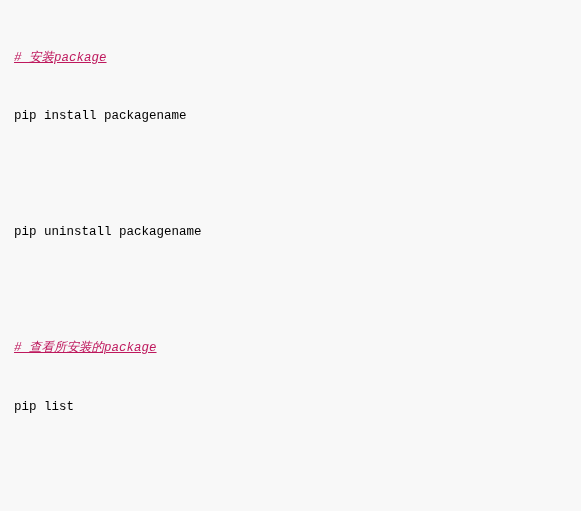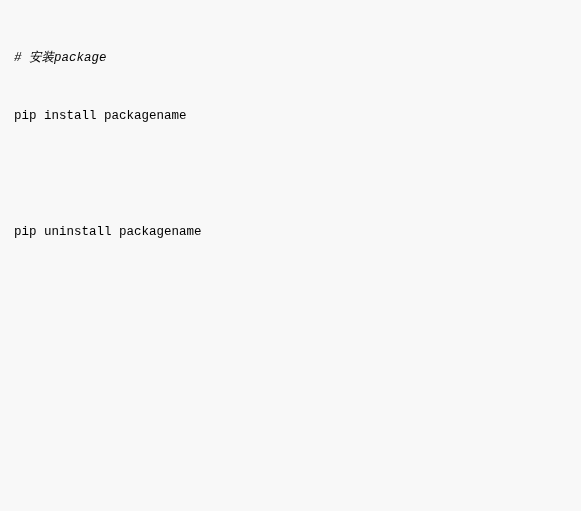--- a/index.html
+++ b/index.html
@@ -16,40 +16,43 @@
       color: #333;
       padding: 10px 14px;
       line-height: 1.55;
     }
     .code-block {
       white-space: pre;
       font-family: 'Courier New', Courier, monospace;
       font-size: 12.5px;
     }
     .comment {
-      color: #000000;
+      color: #be185d;
       font-style: italic;
+      text-decoration: underline;
     }
     .normal {
       color: #000000;
     }
     .line {
       display: block;
       white-space: pre;
     }
   </style>
 </head>
 <body>
 
 <div class="code-block">
   <span class="line comment"># 安装package</span>
   <span class="line normal">pip install packagename</span>
   <span class="line"> </span>
   <span class="line normal">pip uninstall packagename</span>
   <span class="line"> </span>
+  <span class="line comment"># 查看所安装的package</span>
+  <span class="line normal">pip list</span>
   
   
   
   
   
   
   
   
   
   

